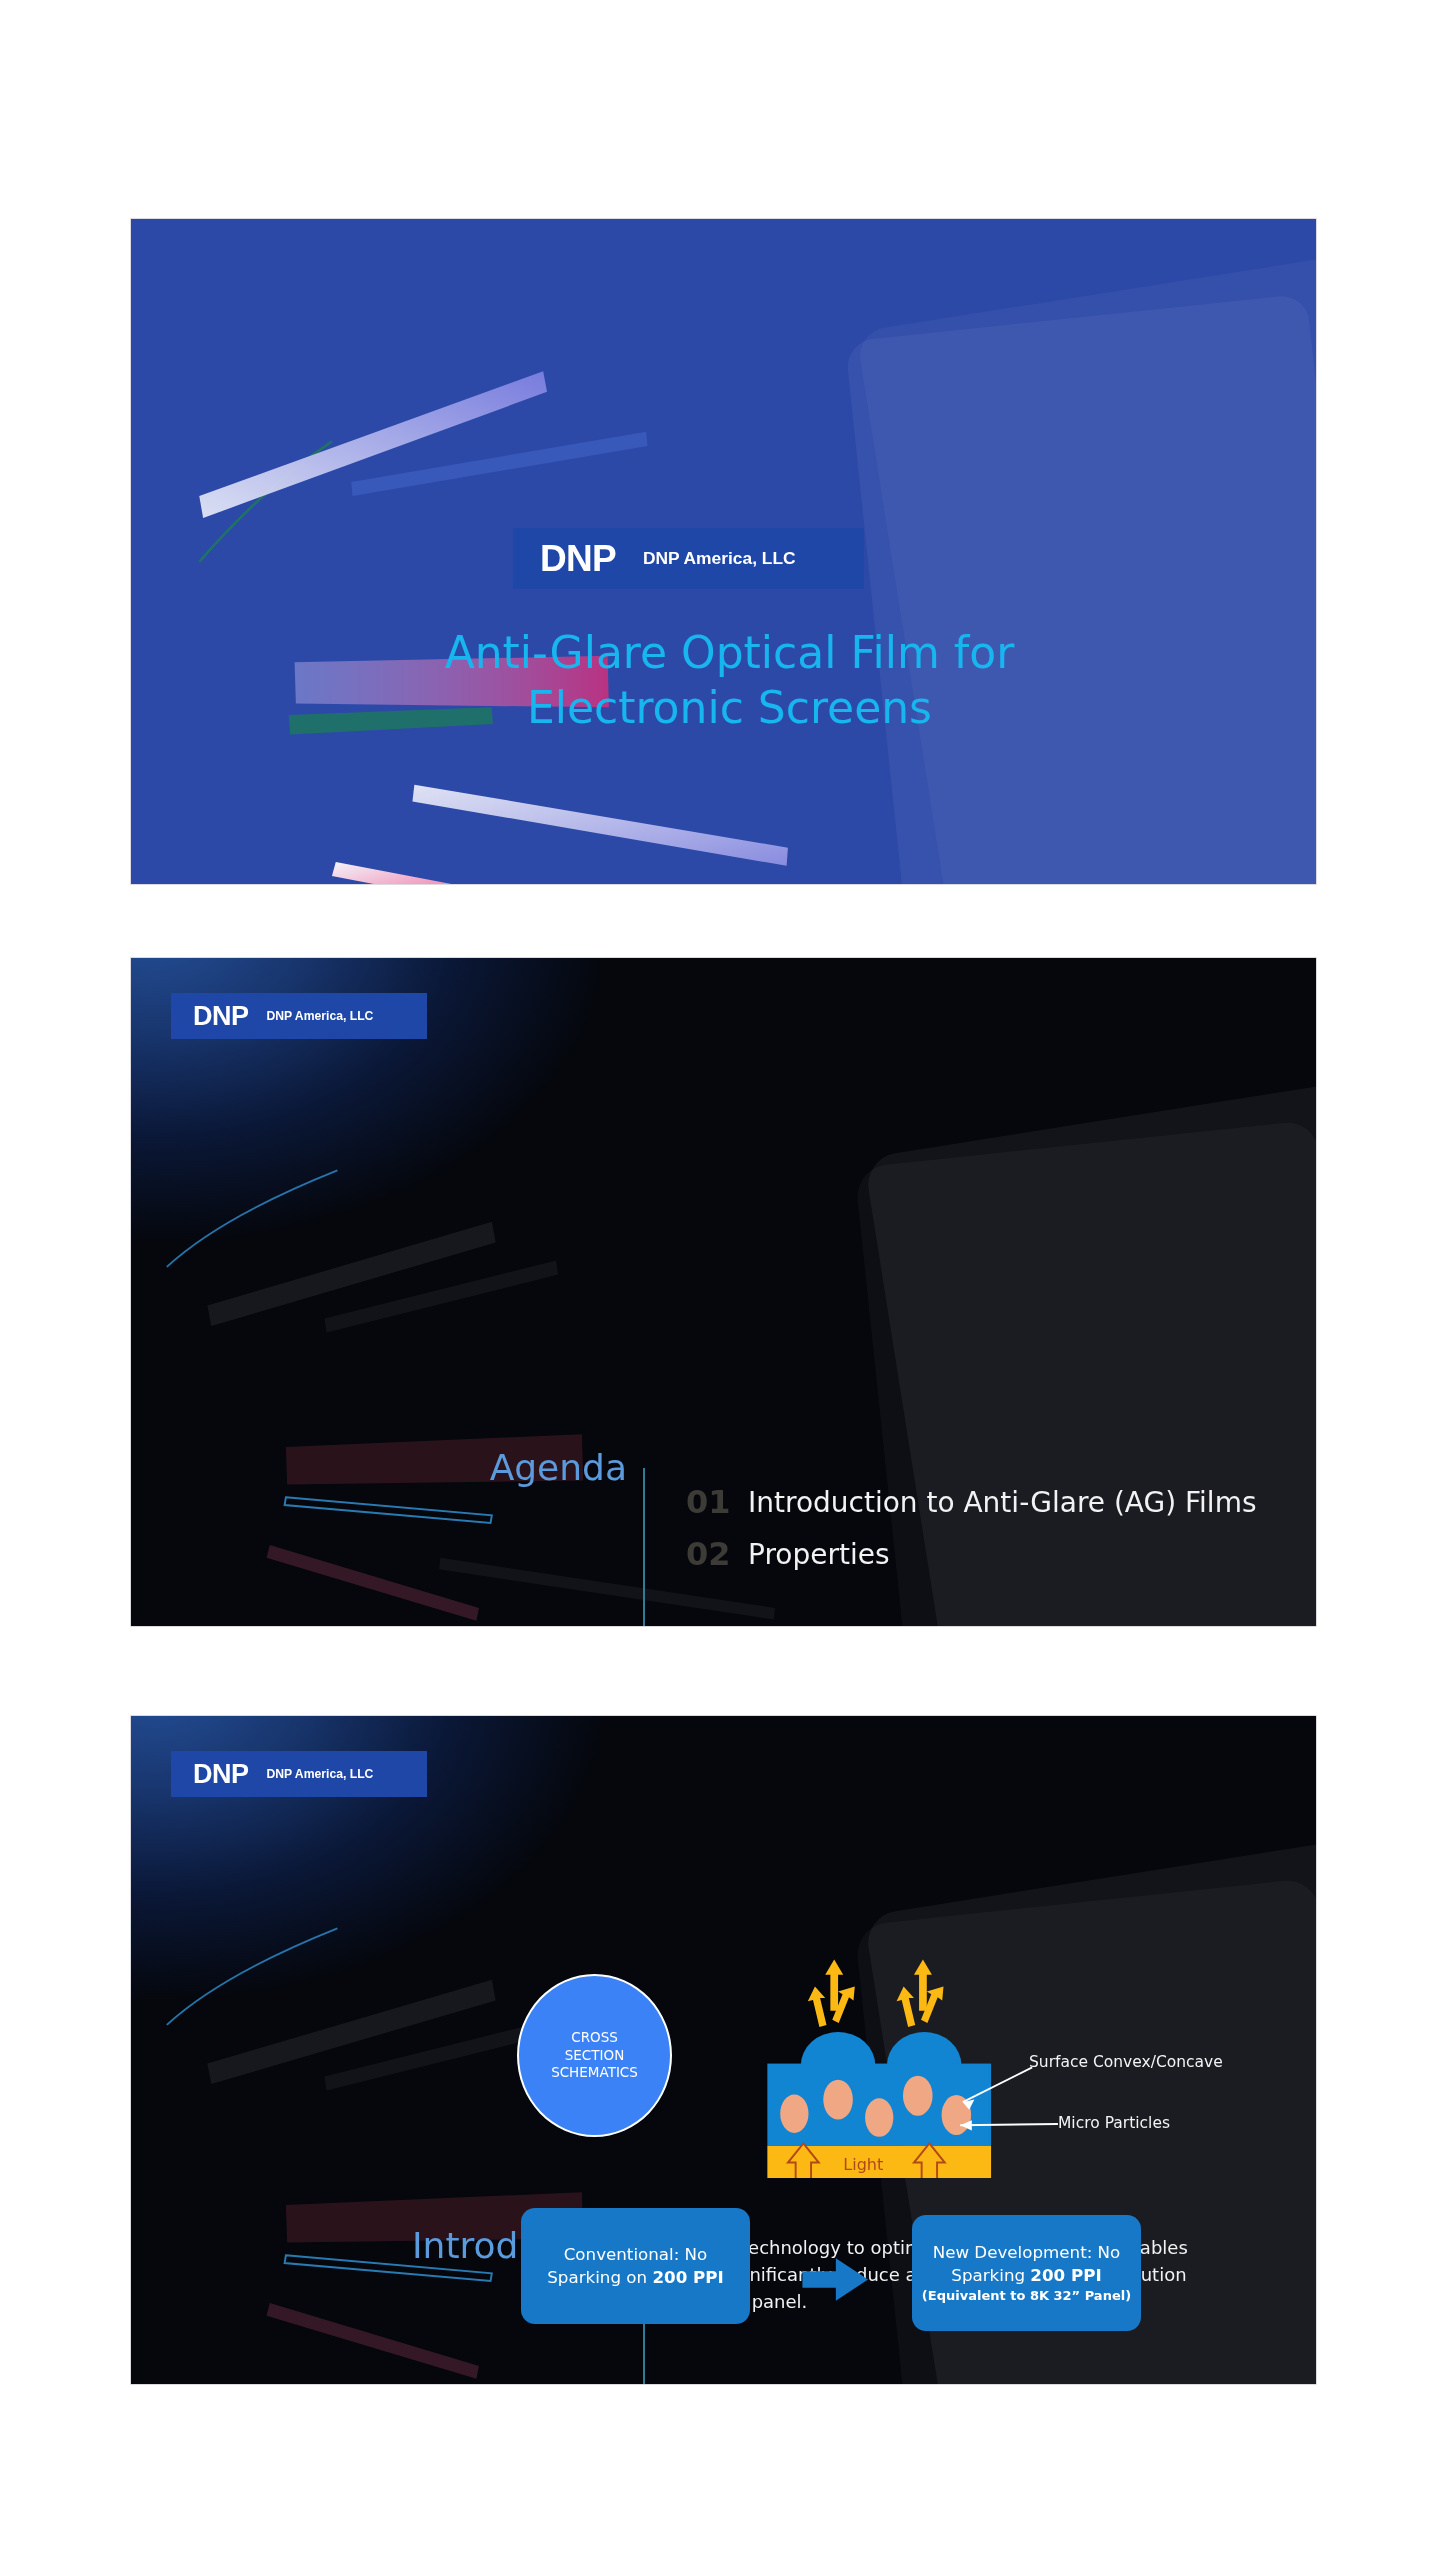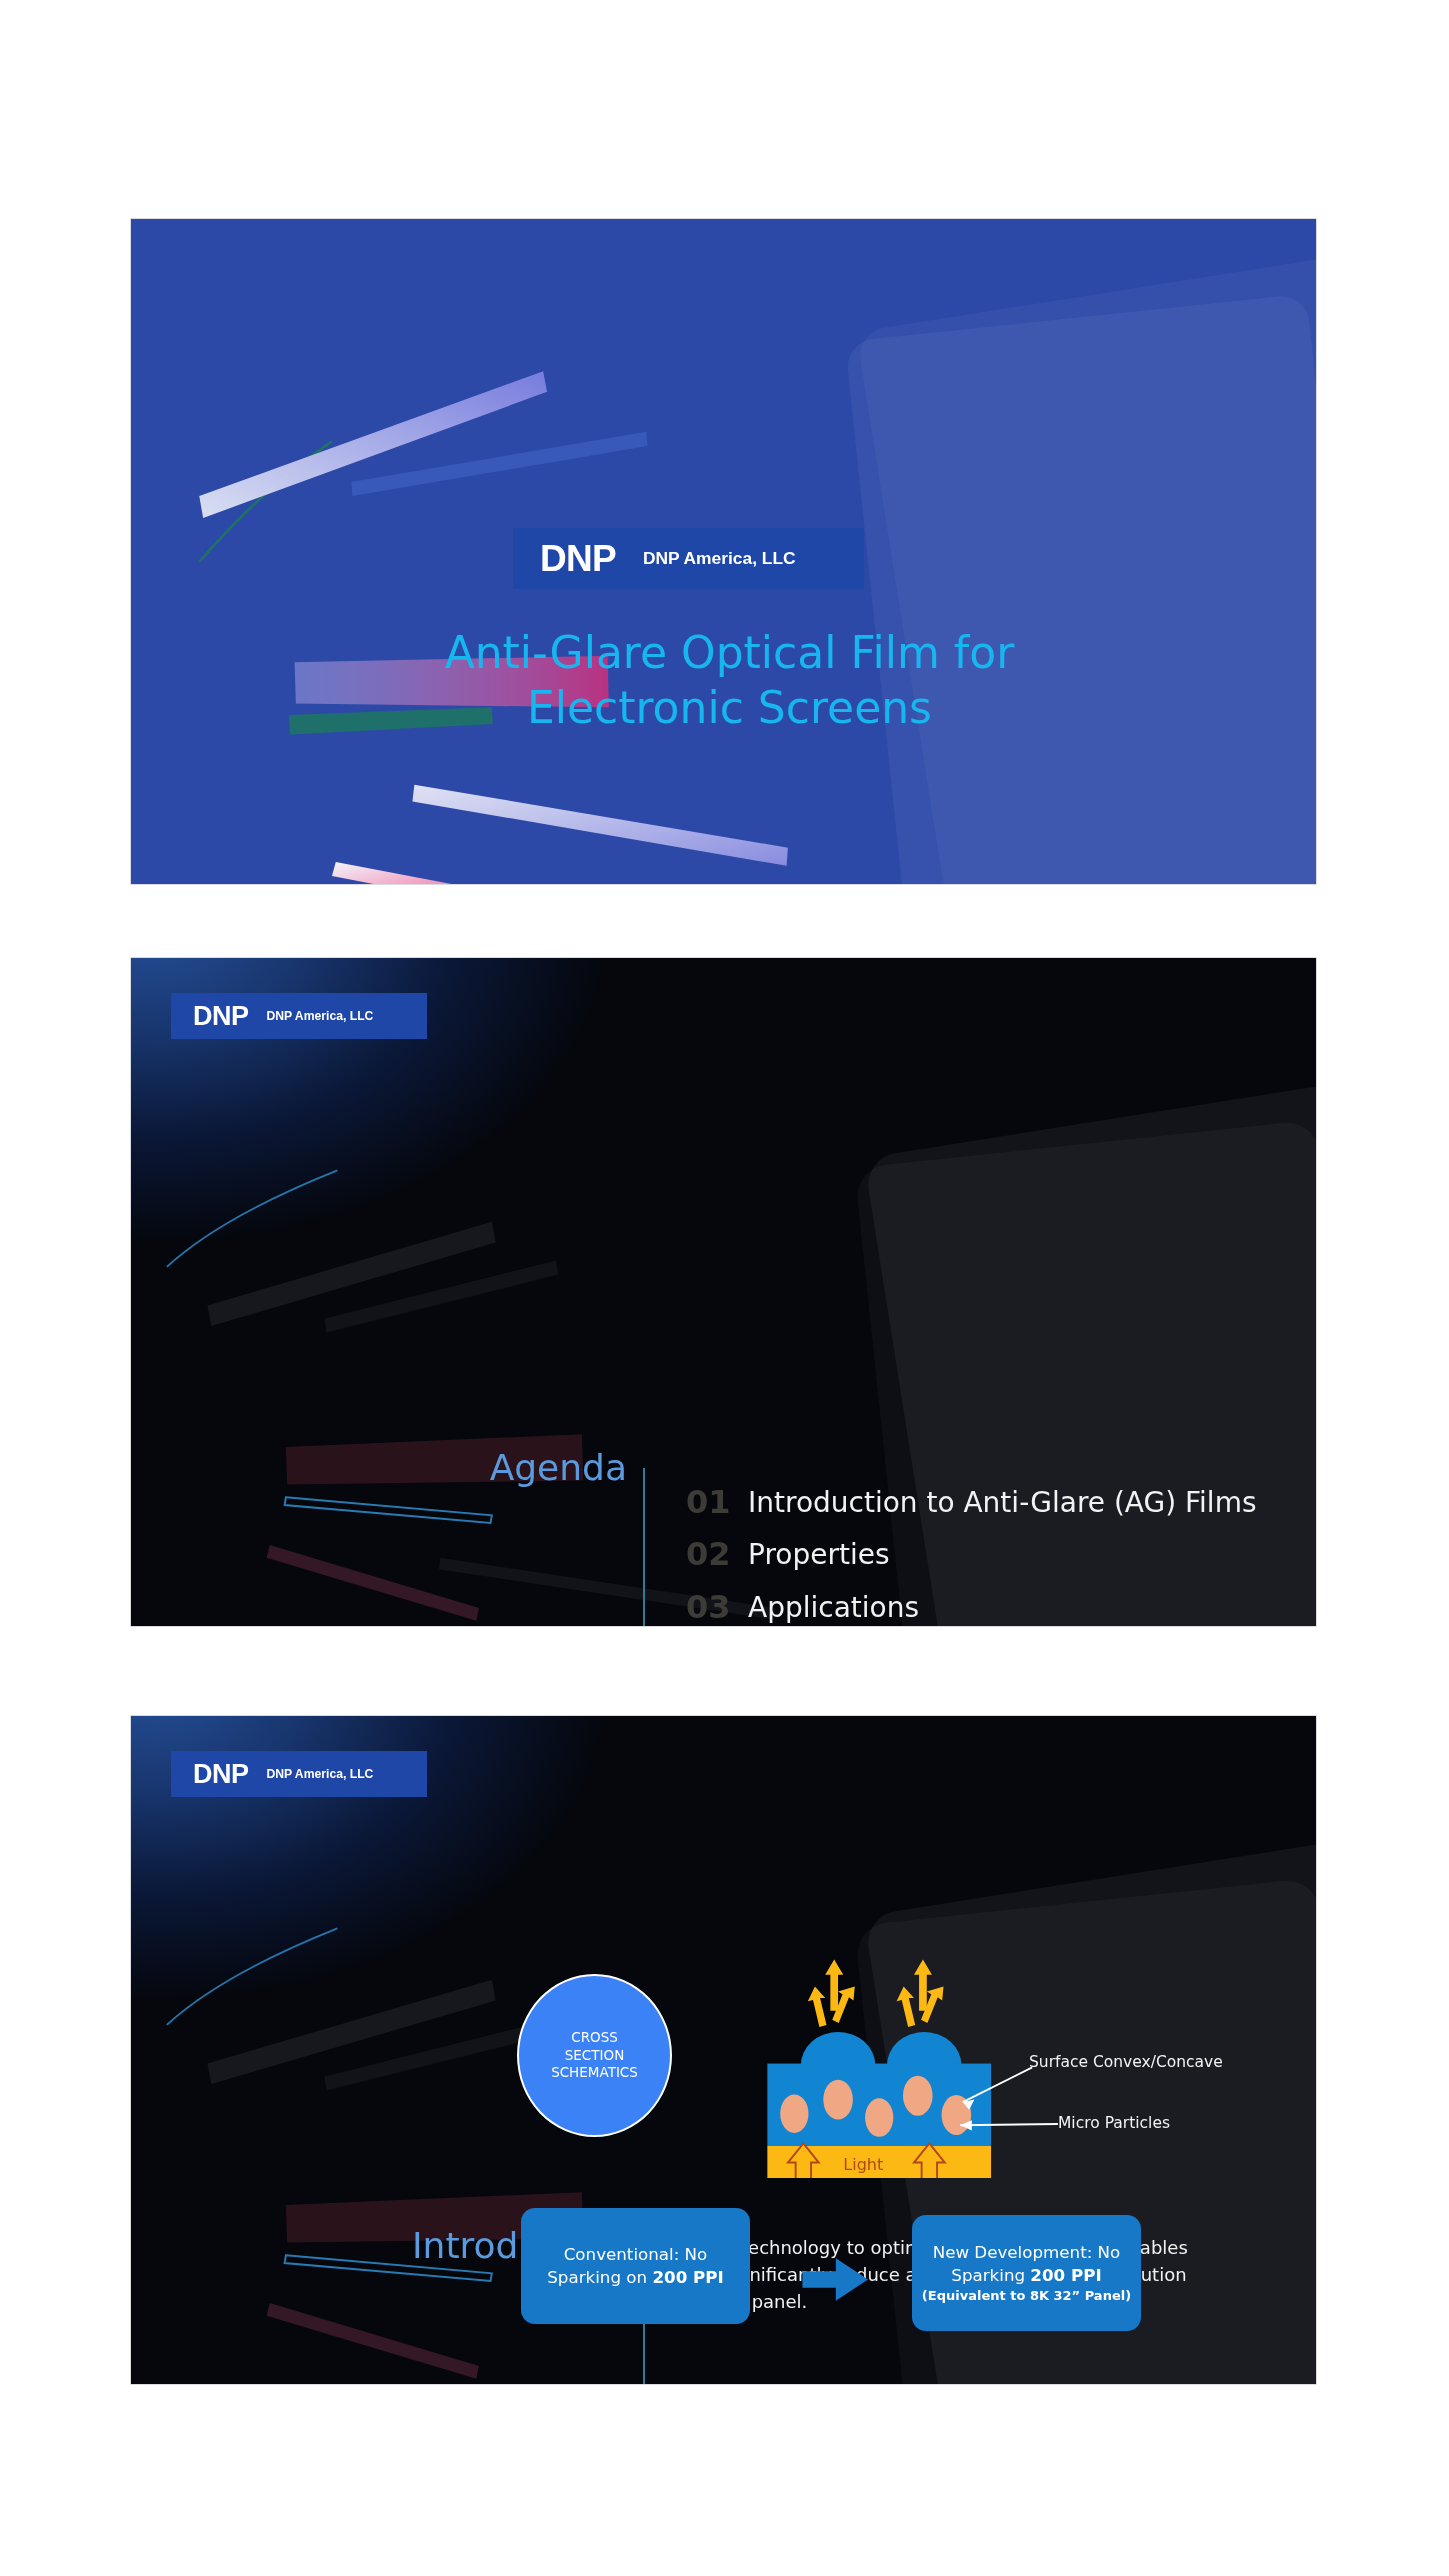--- a/index.html
+++ b/index.html
@@ -164,24 +164,20 @@
 
     <div class="agenda">
       <div class="ag-row">
         <span class="ag-num">01</span>
         <span class="ag-lab">Introduction to Anti-Glare (AG) Films</span>
       </div>
       <div class="ag-row">
         <span class="ag-num">02</span>
         <span class="ag-lab">Properties</span>
       </div>
-      <div class="ag-row">
-        <span class="ag-num">03</span>
-        <span class="ag-lab">Applications</span>
-      </div>
 
     </div>
   </div>
 
   <div class="slide" id="slide-3">
     <div class="dark-bg"></div>
     <div class="dark-panel dp-a"></div>
     <div class="dark-panel dp-b"></div>
 
     <svg class="stroke" style="left:0;top:0;width:1185px;height:668px;" viewBox="0 0 1840 1038" width="1185" height="668">

